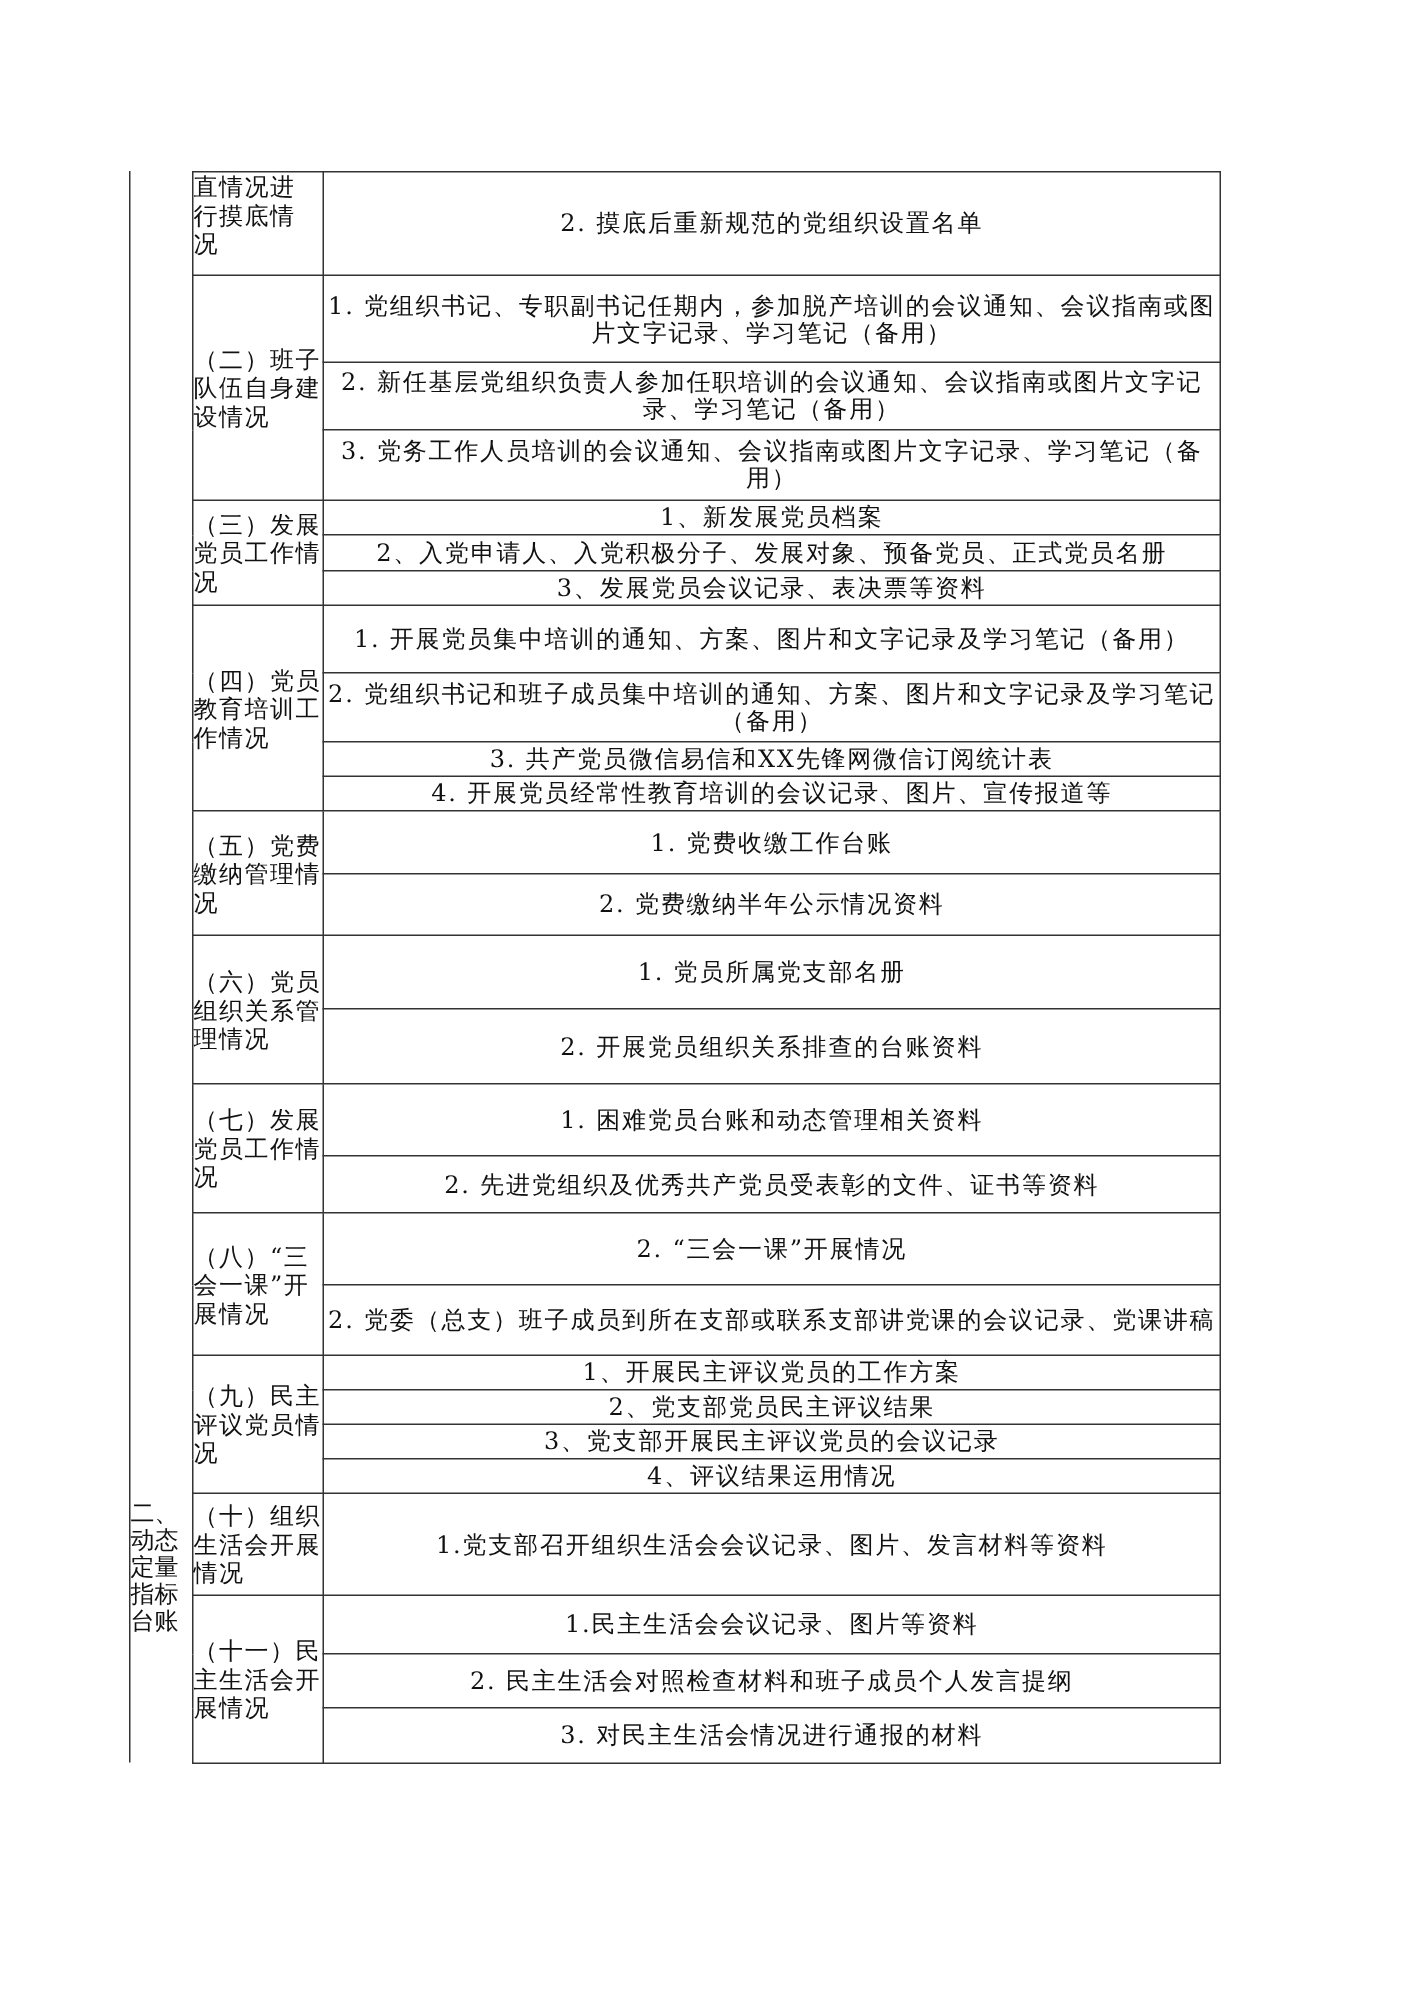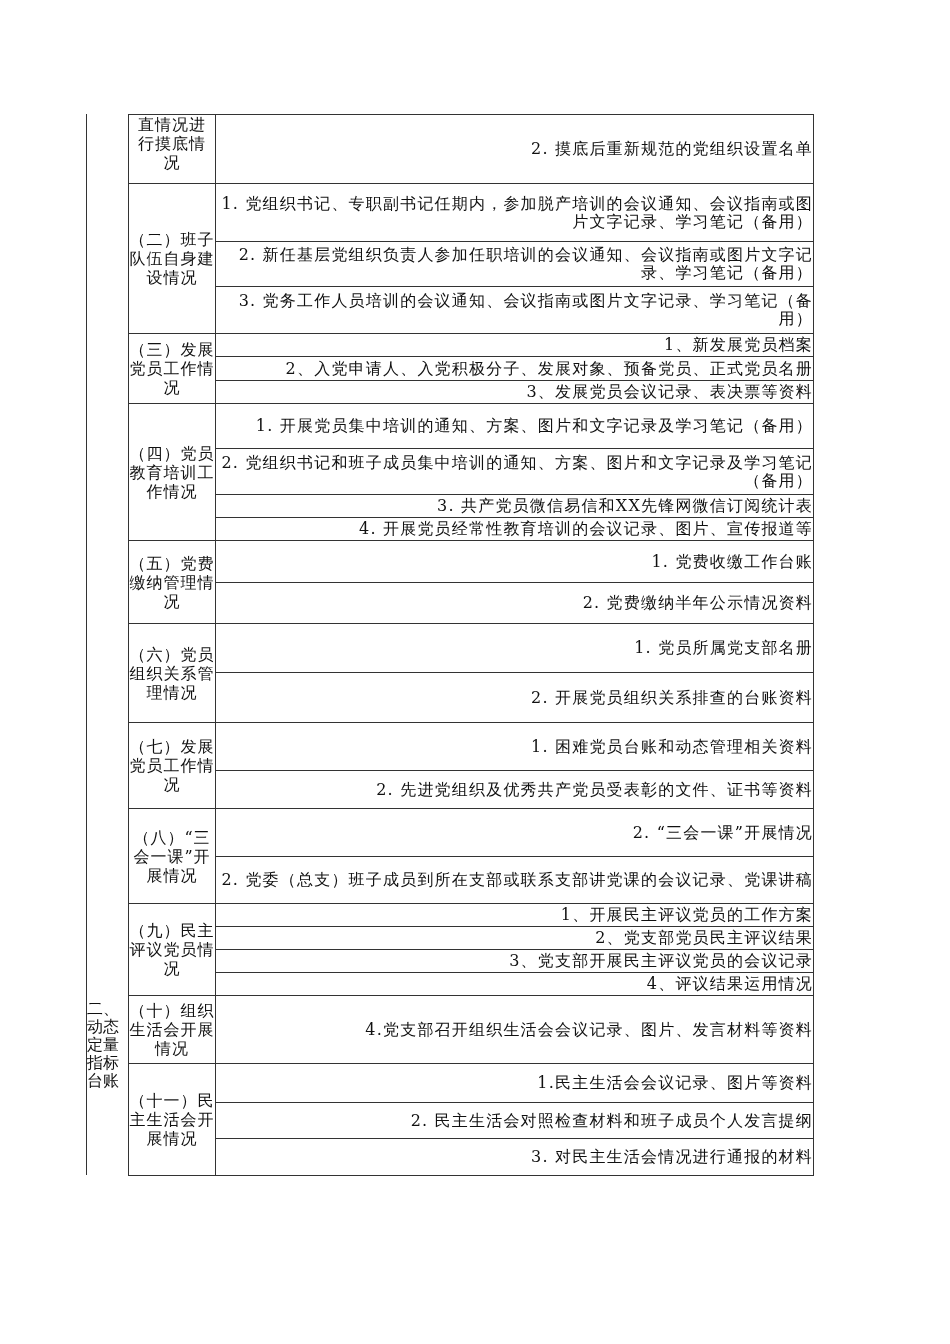--- a/index.html
+++ b/index.html
@@ -4,23 +4,23 @@
 <style>
   html, body { margin:0; padding:0; background:#ffffff; }
   body { width:950px; height:1344px; position:relative; overflow:hidden;
          font-family:"DejaVu Serif","Liberation Serif",serif; color:#111; }
   .page { position:absolute; left:0; top:0; width:950px; height:1344px; }
   .outer-line { position:absolute; left:86px; top:114px; width:0; height:1061px;
                 border-left:1.5px solid #333; }
   .sheet { position:absolute; left:128px; top:114px; width:686px; }
   table.ledger { border-collapse:collapse; width:686px; table-layout:fixed; }
   table.ledger td { border:1.5px solid #333; padding:0; vertical-align:middle; }
-  td.cat { width:86px; text-align:center; font-size:16px; line-height:19px;
+  td.cat { width:86px; text-align:left; font-size:16px; line-height:19px;
            letter-spacing:1px; padding:0 1px; word-break:break-all; }
-  td.item { font-size:16px; line-height:18px; padding:0 2px 0 2px; text-align:right;
+  td.item { font-size:16px; line-height:18px; padding:0 2px 0 2px; text-align:center;
             letter-spacing:1.2px; word-break:break-all; }
   .section-label { position:absolute; left:87px; width:41px; top:1000px;
                    font-size:16px; line-height:18px; text-align:left; letter-spacing:0; }
   .top-clip { overflow:hidden; }
   .cut-text { position:relative; top:-6px; }
 </style>
 </head>
 <body>
 
 <div class="page">
@@ -107,21 +107,21 @@
             <td class="item">2、党支部党员民主评议结果</td>
           </tr>
           <tr style="height: 23px;">
             <td class="item">3、党支部开展民主评议党员的会议记录</td>
           </tr>
           <tr style="height: 23px;">
             <td class="item">4、评议结果运用情况</td>
           </tr>
           <tr style="height: 68px;">
             <td class="cat" rowspan="1">（十）组织生活会开展情况</td>
-            <td class="item">4.党支部召开组织生活会会议记录、图片、发言材料等资料</td>
+            <td class="item">1.党支部召开组织生活会会议记录、图片、发言材料等资料</td>
           </tr>
           <tr style="height: 39px;">
             <td class="cat" rowspan="3">（十一）民主生活会开展情况</td>
             <td class="item">1.民主生活会会议记录、图片等资料</td>
           </tr>
           <tr style="height: 36px;">
             <td class="item">2.  民主生活会对照检查材料和班子成员个人发言提纲</td>
           </tr>
           <tr style="height: 37px;">
             <td class="item">3.  对民主生活会情况进行通报的材料</td>

